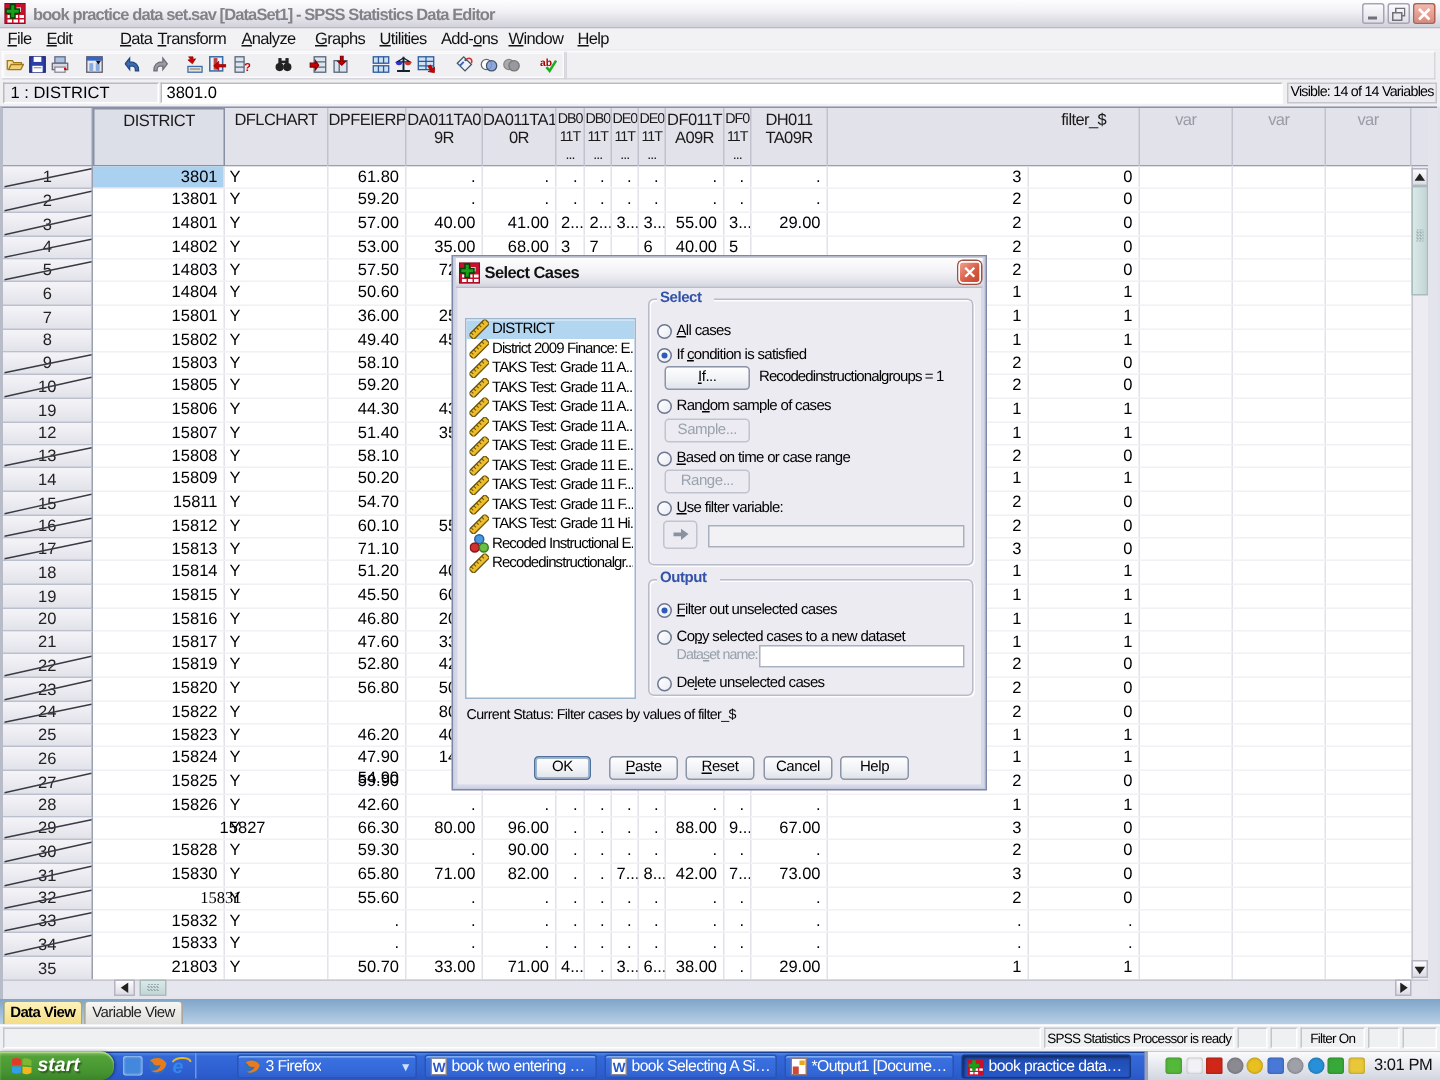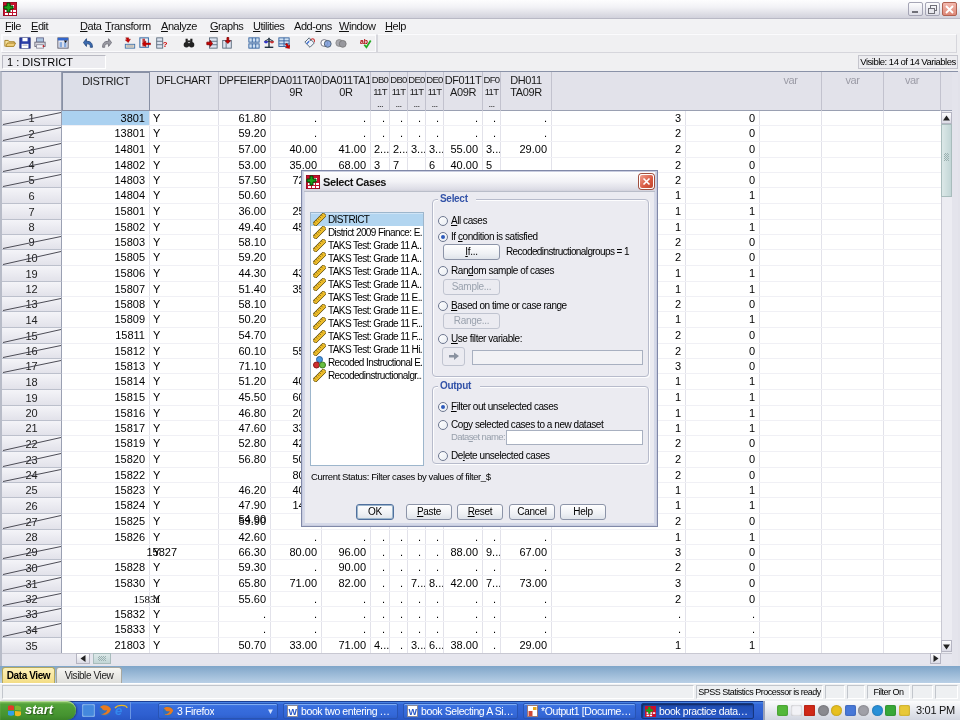--- a/index.html
+++ b/index.html
@@ -17,20 +17,21 @@
 <rect x="0" y="0" width="14" height="14" fill="#c8102e" stroke="#7a0a1e" stroke-width="1"></rect>
 <rect x="2" y="8" width="3" height="2" fill="#fff"></rect>
       <rect x="6" y="8" width="3" height="2" fill="#fff"></rect>
       <rect x="10" y="8" width="3" height="2" fill="#fff"></rect>
 <rect x="2" y="11" width="3" height="2" fill="#fff"></rect>
       <rect x="6" y="11" width="3" height="2" fill="#fff"></rect>
       <rect x="10" y="11" width="3" height="2" fill="#fff"></rect>
 <rect x="8" y="3" width="3" height="3" fill="#fff"></rect>
 <path d="M4 1 h3 v3 h3 v3 h-3 v3 h-3 v-3 h-3 v-3 h3 z" fill="#18a018" stroke="#064006" stroke-width="1"></path>
 </svg>
+<div class="abs" style="left:22px;top:4px;font-size:11px;letter-spacing:-0.6px;font-weight:bold;color:#828289;">book practice data set.sav [DataSet1] - SPSS Statistics Data Editor</div>
 <div class="abs" style="left:908px;top:2px;width:15px;height:14px;background:linear-gradient(180deg,#fcfcfd,#dfdfe8);border:1px solid #a5a5b5;border-radius:2px;text-align:center;"><svg width="9" height="9" viewBox="0 0 9 9" style="margin-top:2px">
         <rect x="1" y="6" width="6" height="2" fill="#707078"></rect>
       </svg></div>
 <div class="abs" style="left:925px;top:2px;width:15px;height:14px;background:linear-gradient(180deg,#fcfcfd,#dfdfe8);border:1px solid #a5a5b5;border-radius:2px;text-align:center;"><svg width="9" height="9" viewBox="0 0 9 9" style="margin-top:2px">
         <rect x="2.5" y="0.5" width="6" height="5" fill="none" stroke="#707078"></rect>
         <rect x="0.5" y="3.5" width="6" height="5" fill="#e8e8ee" stroke="#707078"></rect>
       </svg></div>
 <div class="abs" style="left:942px;top:2px;width:15px;height:14px;background:linear-gradient(180deg,#f3b8ae,#dd8877);border:1px solid #b06050;border-radius:2px;text-align:center;"><svg width="9" height="9" viewBox="0 0 9 9" style="margin-top:2px">
         <path d="M1 1 L8 8 M8 1 L1 8" stroke="#fff" stroke-width="1.8"></path>
       </svg></div>
@@ -147,36 +148,38 @@
 <svg class="abs" style="left:335px;top:37px" width="12" height="12" viewBox="0 0 14 14">
       <circle cx="5" cy="7" r="4" fill="#a9a9af" stroke="#888"></circle>
       <circle cx="9" cy="8" r="4" fill="#98989e" stroke="#777"></circle>
     </svg>
 <svg class="abs" style="left:360px;top:37px" width="12" height="12" viewBox="0 0 14 14">
       <text x="0" y="8" font-size="8" font-weight="bold" fill="#a00">ab</text>
       <path d="M5 9 l2.5 3 l5 -8" fill="none" stroke="#2a2" stroke-width="2"></path>
     </svg>
 <div class="abs" style="left:0;top:54px;width:960px;height:17px;background:#f0f0f2;"></div>
 <div class="abs" style="left:2px;top:55px;width:104px;height:14px;background:#ececf0;border:1px solid #b9b9c2;border-right-color:#fff;border-bottom-color:#fff;padding:0 4px;font-size:11px;color:#000;">1 : DISTRICT</div>
+<div class="abs" style="left:107px;top:55px;width:748px;height:14px;background:#fff;border:1px solid #b9b9c2;border-right-color:#fff;border-bottom-color:#fff;padding:0 3px;font-size:11px;color:#000;">3801.0</div>
 <div class="abs" style="left:858px;top:55px;width:100px;height:14px;background:#ececf0;border:1px solid #c5c5cd;font-size:9.5px;letter-spacing:-0.5px;color:#000;text-align:center;line-height:12px;white-space:nowrap;overflow:hidden;">Visible: 14 of 14 Variables</div>
 <div class="abs" style="left:0;top:71px;width:958px;height:596px;background:#e4e4ec;border-top:1px solid #8a92a8;border-left:2px solid #b8bcc8;"></div>
 <div class="abs" style="left:2px;top:72px;width:950px;height:39px;background:#e2e2ea;border-bottom:1px solid #9aa0b2;"></div>
 <div class="cell hdr" style="left:2px;top:72px;width:60px;height:39px;border-right:1px solid #9aa0b2;color:#1a1a1a;text-align:center;padding-top:2px;line-height:12px;white-space:normal;"></div>
 <div class="cell hdr" style="left:62px;top:72px;width:88px;height:39px;background:#dcdee8;border:1px solid #8890a4;color:#1a1a1a;text-align:center;padding-top:2px;line-height:12px;white-space:normal;">DISTRICT</div>
 <div class="cell hdr" style="left:150px;top:72px;width:69px;height:39px;border-right:1px solid #c2c2ce;color:#1a1a1a;text-align:center;padding-top:2px;line-height:12px;white-space:normal;">DFLCHART</div>
 <div class="cell hdr" style="left:219px;top:72px;width:52px;height:39px;border-right:1px solid #c2c2ce;color:#1a1a1a;text-align:center;padding-top:2px;line-height:12px;white-space:normal;">DPFEIERP</div>
 <div class="cell hdr" style="left:271px;top:72px;width:51px;height:39px;border-right:1px solid #c2c2ce;color:#1a1a1a;text-align:center;padding-top:2px;line-height:12px;white-space:normal;">DA011TA0<br>9R</div>
 <div class="cell hdr" style="left:322px;top:72px;width:49px;height:39px;border-right:1px solid #c2c2ce;color:#1a1a1a;text-align:center;padding-top:2px;line-height:12px;white-space:normal;">DA011TA1<br>0R</div>
 <div class="cell hdr" style="left:371px;top:72px;width:19px;height:39px;border-right:1px solid #c2c2ce;color:#1a1a1a;font-size:9.5px;letter-spacing:-0.7px;text-align:center;padding-top:2px;line-height:12px;white-space:normal;">DB0<br>11T<br>...</div>
 <div class="cell hdr" style="left:390px;top:72px;width:18px;height:39px;border-right:1px solid #c2c2ce;color:#1a1a1a;font-size:9.5px;letter-spacing:-0.7px;text-align:center;padding-top:2px;line-height:12px;white-space:normal;">DB0<br>11T<br>...</div>
 <div class="cell hdr" style="left:408px;top:72px;width:18px;height:39px;border-right:1px solid #c2c2ce;color:#1a1a1a;font-size:9.5px;letter-spacing:-0.7px;text-align:center;padding-top:2px;line-height:12px;white-space:normal;">DE0<br>11T<br>...</div>
 <div class="cell hdr" style="left:426px;top:72px;width:18px;height:39px;border-right:1px solid #c2c2ce;color:#1a1a1a;font-size:9.5px;letter-spacing:-0.7px;text-align:center;padding-top:2px;line-height:12px;white-space:normal;">DE0<br>11T<br>...</div>
 <div class="cell hdr" style="left:444px;top:72px;width:39px;height:39px;border-right:1px solid #c2c2ce;color:#1a1a1a;text-align:center;padding-top:2px;line-height:12px;white-space:normal;">DF011T<br>A09R</div>
 <div class="cell hdr" style="left:483px;top:72px;width:18px;height:39px;border-right:1px solid #c2c2ce;color:#1a1a1a;font-size:9.5px;letter-spacing:-0.7px;text-align:center;padding-top:2px;line-height:12px;white-space:normal;">DF0<br>11T<br>...</div>
 <div class="cell hdr" style="left:501px;top:72px;width:51px;height:39px;border-right:1px solid #c2c2ce;color:#1a1a1a;text-align:center;padding-top:2px;line-height:12px;white-space:normal;">DH011<br>TA09R</div>
+<div class="cell hdr" style="left:686px;top:72px;width:74px;height:39px;border-right:1px solid #c2c2ce;color:#1a1a1a;text-align:center;padding-top:2px;line-height:12px;white-space:normal;">filter_$</div>
 <div class="cell hdr" style="left:760px;top:72px;width:62px;height:39px;border-right:1px solid #c2c2ce;color:#9b9ba6;text-align:center;padding-top:2px;line-height:12px;white-space:normal;">var</div>
 <div class="cell hdr" style="left:822px;top:72px;width:62px;height:39px;border-right:1px solid #c2c2ce;color:#9b9ba6;text-align:center;padding-top:2px;line-height:12px;white-space:normal;">var</div>
 <div class="cell hdr" style="left:884px;top:72px;width:57px;height:39px;border-right:1px solid #c2c2ce;color:#9b9ba6;text-align:center;padding-top:2px;line-height:12px;white-space:normal;">var</div>
 <div class="abs" style="left:62px;top:111px;width:879px;height:542px;background:#fff;"></div>
 <div class="abs" style="left:149px;top:111px;width:1px;height:542px;background:#e2e2ea;"></div>
 <div class="abs" style="left:218px;top:111px;width:1px;height:542px;background:#e2e2ea;"></div>
 <div class="abs" style="left:270px;top:111px;width:1px;height:542px;background:#e2e2ea;"></div>
 <div class="abs" style="left:321px;top:111px;width:1px;height:542px;background:#e2e2ea;"></div>
 <div class="abs" style="left:370px;top:111px;width:1px;height:542px;background:#e2e2ea;"></div>
 <div class="abs" style="left:389px;top:111px;width:1px;height:542px;background:#e2e2ea;"></div>
@@ -644,21 +647,21 @@
       <path d="M0.5 3.5 L5.5 0 L5.5 7 Z" fill="#222"></path>
     </svg>
 <div class="abs" style="left:93px;top:653px;width:18px;height:11px;background:linear-gradient(180deg,#dce8e8,#c2d6d6);border:1px solid #a8bcbc;"></div>
 <div class="abs" style="left:98px;top:656px;width:8px;height:5px;background:repeating-conic-gradient(#9ab0b0 0% 25%, transparent 0% 50%) 0 0/2px 2px;"></div>
 <div class="abs" style="left:930px;top:653px;width:11px;height:11px;background:linear-gradient(180deg,#fdfdfe,#dcdce6);border:1px solid #b5b5c2;"></div>
 <svg class="abs" style="left:933px;top:655px" width="6" height="7" viewBox="0 0 6 7">
       <path d="M5.5 3.5 L0.5 0 L0.5 7 Z" fill="#222"></path>
     </svg>
 <div class="abs" style="left:0;top:666px;width:960px;height:17px;background:linear-gradient(180deg,#7fa5c9,#b9d0e6);"></div>
 <div class="abs" style="left:2px;top:667px;width:53px;height:16px;background:linear-gradient(180deg,#fdf2bb,#f3dd85);border:1px solid #b3a75e;border-bottom:none;border-radius:3px 3px 0 0;font-size:10px;letter-spacing:-0.4px;font-weight:bold;text-align:center;line-height:15px;">Data View</div>
-<div class="abs" style="left:56px;top:667px;width:66px;height:16px;background:linear-gradient(180deg,#f6f6f2,#dededa);border:1px solid #a8a8a0;border-bottom:none;border-radius:3px 3px 0 0;font-size:10px;letter-spacing:-0.4px;color:#222;text-align:center;line-height:15px;">Visible View</div>
+<div class="abs" style="left:56px;top:667px;width:66px;height:16px;background:linear-gradient(180deg,#f6f6f2,#dededa);border:1px solid #a8a8a0;border-bottom:none;border-radius:3px 3px 0 0;font-size:10px;letter-spacing:-0.4px;color:#222;text-align:center;line-height:15px;">Variable View</div>
 <div class="abs" style="left:0;top:683px;width:960px;height:18px;background:#eef0f2;border-top:1px solid #fff;"></div>
 <div class="abs" style="left:2px;top:685px;width:692px;height:14px;border:1px solid #c2c6cc;border-right-color:#fff;border-bottom-color:#fff;font-size:9px;letter-spacing:-0.5px;color:#000;text-align:center;line-height:13px;overflow:hidden;white-space:nowrap;"></div>
 <div class="abs" style="left:696px;top:685px;width:127px;height:14px;border:1px solid #c2c6cc;border-right-color:#fff;border-bottom-color:#fff;font-size:9px;letter-spacing:-0.5px;color:#000;text-align:center;line-height:13px;overflow:hidden;white-space:nowrap;">SPSS Statistics  Processor is ready</div>
 <div class="abs" style="left:825px;top:685px;width:20px;height:14px;border:1px solid #c2c6cc;border-right-color:#fff;border-bottom-color:#fff;font-size:9px;letter-spacing:-0.5px;color:#000;text-align:center;line-height:13px;overflow:hidden;white-space:nowrap;"></div>
 <div class="abs" style="left:847px;top:685px;width:18px;height:14px;border:1px solid #c2c6cc;border-right-color:#fff;border-bottom-color:#fff;font-size:9px;letter-spacing:-0.5px;color:#000;text-align:center;line-height:13px;overflow:hidden;white-space:nowrap;"></div>
 <div class="abs" style="left:867px;top:685px;width:43px;height:14px;border:1px solid #c2c6cc;border-right-color:#fff;border-bottom-color:#fff;font-size:9px;letter-spacing:-0.5px;color:#000;text-align:center;line-height:13px;overflow:hidden;white-space:nowrap;">Filter On</div>
 <div class="abs" style="left:912px;top:685px;width:21px;height:14px;border:1px solid #c2c6cc;border-right-color:#fff;border-bottom-color:#fff;font-size:9px;letter-spacing:-0.5px;color:#000;text-align:center;line-height:13px;overflow:hidden;white-space:nowrap;"></div>
 <div class="abs" style="left:935px;top:685px;width:23px;height:14px;border:1px solid #c2c6cc;border-right-color:#fff;border-bottom-color:#fff;font-size:9px;letter-spacing:-0.5px;color:#000;text-align:center;line-height:13px;overflow:hidden;white-space:nowrap;"></div>
 <div class="abs" style="left:0;top:701px;width:960px;height:19px;background:linear-gradient(180deg,#4c8ae8 0%,#3468d8 12%,#2e5fd0 70%,#2857c6 100%);border-top:1px solid #1a3f96;"></div>
 <div class="abs" style="left:0;top:701px;width:76px;height:19px;background:linear-gradient(180deg,#88c064 0%,#52a238 18%,#459330 75%,#3a8428 100%);border-radius:0 9px 9px 0;box-shadow:inset 0 1px 1px #b8e098, 1px 0 2px rgba(0,0,0,0.4);"></div>

